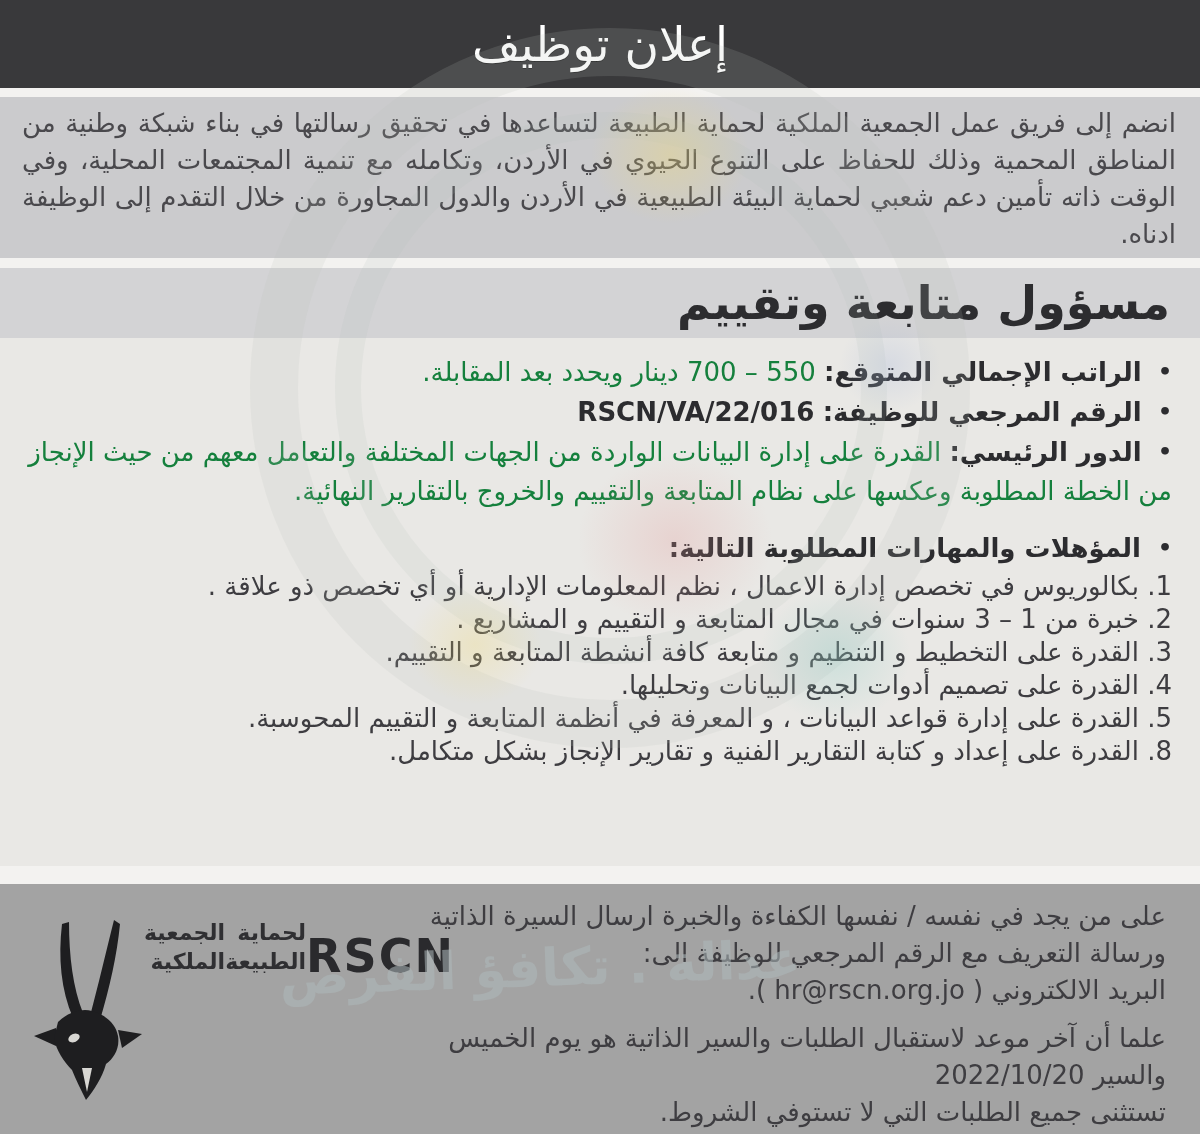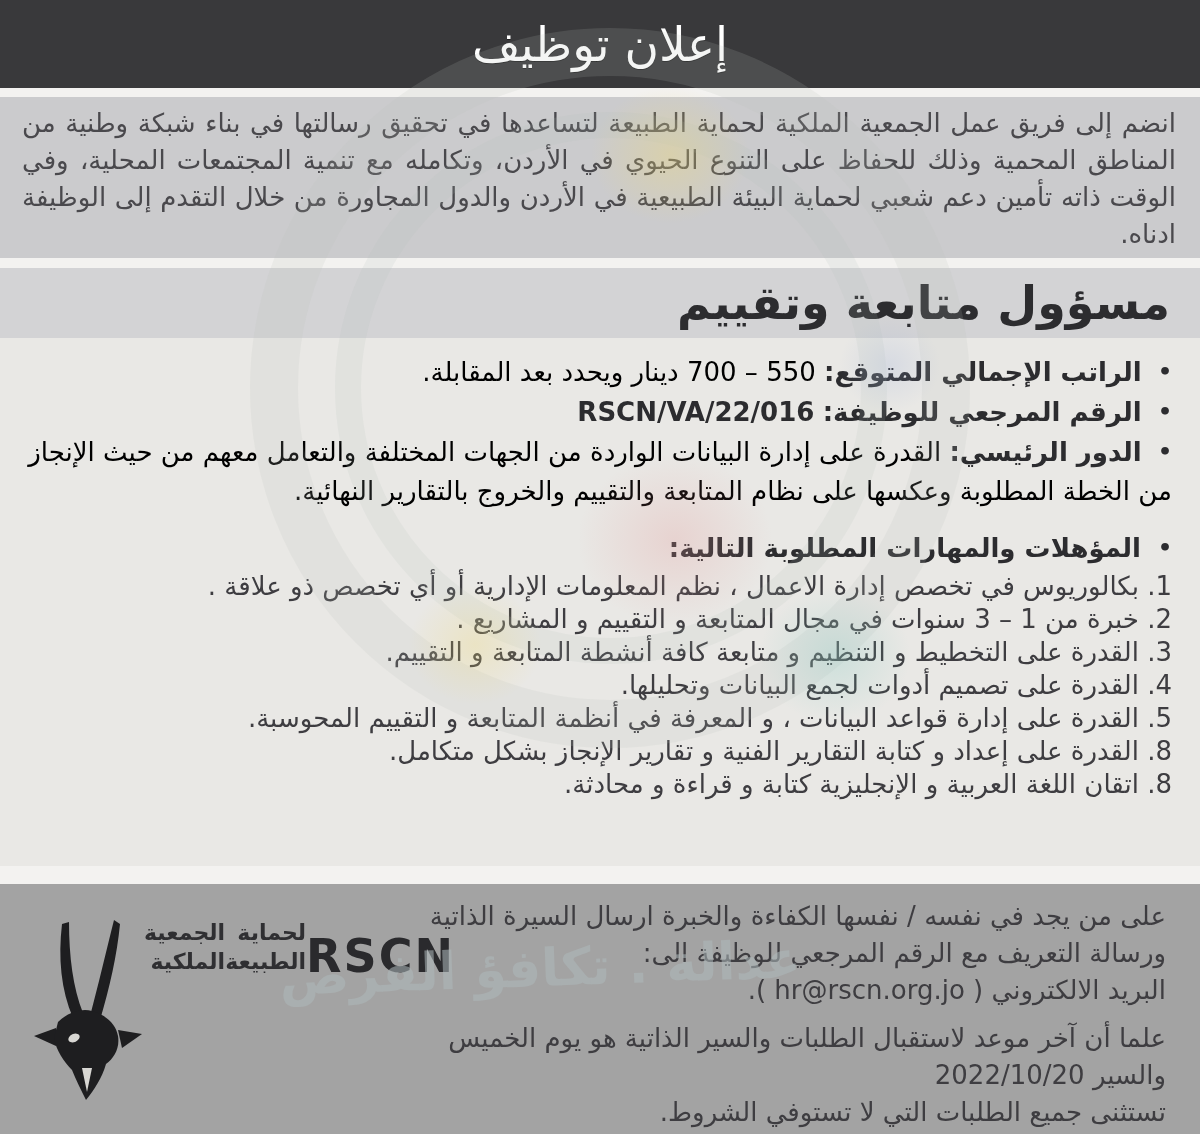--- a/index.html
+++ b/index.html
@@ -45,21 +45,21 @@
   .job-title{font-size:46px;font-weight:bold;color:#2c2c2f;letter-spacing:.5px;}
   .main{
     position:relative;z-index:1;
     height:528px;background:#e9e8e5;
     padding:14px 28px 0 18px;
     font-size:26px;color:#3e3d41;
   }
   .detail-row{line-height:39px;}
   .bullet{font-weight:bold;color:#2c2c2f;font-size:22px;margin-left:8px;vertical-align:2px;}
   .lbl{font-weight:bold;color:#2c2c2f;}
-  .val{color:#000000;}
+  .val{color:#15803d;}
   .val-bold{font-weight:bold;color:#2c2c2f;margin-left:28px;}
   .qual-heading{margin-top:17px;line-height:39px;font-weight:bold;color:#2c2c2f;}
   .qual-list{margin-top:2px;}
   .qual-item{line-height:33px;color:#3e3d41;}
   .footer{
     position:relative;z-index:1;
     height:299px;background:#a3a3a3;
     padding:14px 34px 0 0;
   }
   .footer-text{margin-left:330px;}
@@ -153,21 +153,20 @@
       <span>المؤهلات والمهارات المطلوبة التالية:</span>
     </div>
 
     <div class="qual-list">
       <div class="qual-item">1. بكالوريوس في تخصص إدارة الاعمال ، نظم المعلومات الإدارية أو أي تخصص ذو علاقة .</div>
       <div class="qual-item">2. خبرة من 1 – 3 سنوات في مجال المتابعة و التقييم و المشاريع .</div>
       <div class="qual-item">3. القدرة على التخطيط و التنظيم و متابعة كافة أنشطة المتابعة و التقييم.</div>
       <div class="qual-item">4. القدرة على تصميم أدوات لجمع البيانات وتحليلها.</div>
       <div class="qual-item">5. القدرة على إدارة قواعد البيانات ، و المعرفة في أنظمة المتابعة و التقييم المحوسبة.</div>
       <div class="qual-item">8. القدرة على إعداد و كتابة التقارير الفنية و تقارير الإنجاز بشكل متكامل.</div>
-      <div class="qual-item">8. اتقان اللغة العربية و الإنجليزية كتابة و قراءة و محادثة.</div>
     </div>
   </div>
 
   <div class="gap-l"></div>
 
   <div class="footer">
     <div class="footer-text">
       <p>على من يجد في نفسه / نفسها الكفاءة والخبرة ارسال السيرة الذاتية</p>
       <p>ورسالة التعريف مع الرقم المرجعي للوظيفة الى:</p>
       <p><span>البريد الالكتروني (</span> <span class="email-ltr">hr@rscn.org.jo</span> <span>).</span></p>

